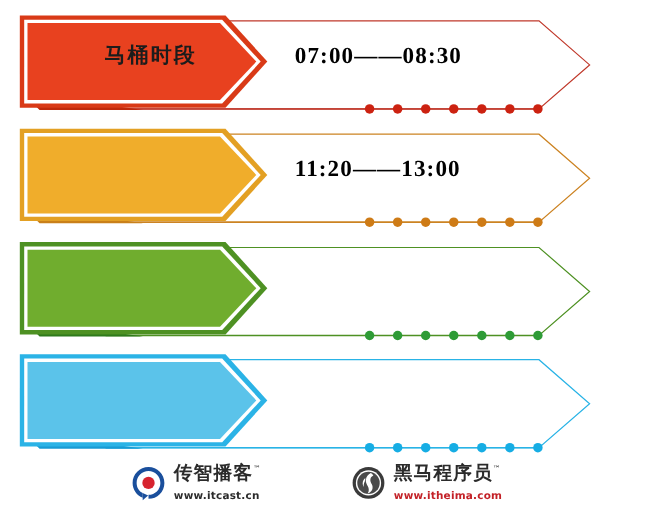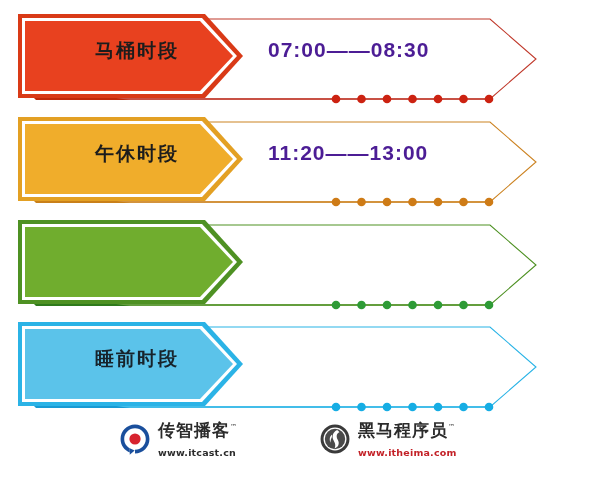--- a/index.html
+++ b/index.html
@@ -27,24 +27,24 @@
     line-height:24px;
     text-align:left;
     white-space:nowrap;
     pointer-events:none;
   }
   .label-text.lt-blue{color:#17232b;}
 
   .time-text{
     position:absolute;
     left:268px;top:30px;
-    font-family:Liberation Sans, sans-serif;
+    font-family:Liberation Serif, serif;
     font-size:21px;
     font-weight:bold;
-    color:#4c1d95;
+    color:#000000;
     letter-spacing:1px;
     white-space:nowrap;
     pointer-events:none;
   }
 
   
   #footer{position:absolute;left:0;top:420px;width:600px;height:58px;}
   .logo{position:absolute;top:0;height:50px;display:flex;align-items:flex-start;}
   .logo-mark{width:34px;height:34px;margin-top:2px;flex:0 0 34px;}
   .logo-txt{margin-left:6px;display:flex;flex-direction:column;justify-content:flex-start;}
@@ -117,21 +117,20 @@
         <g>
           <path id="r1-fold" d="M20 76 L130 92 L36 92 Z" fill="#C9801A"></path>
         </g>
         <g>
           <path id="r1-bannerOuter" d="M18 6 L205 6 L243 48 L205 90 L18 90 Z" fill="#E3A023"></path>
           <path d="M22 10 L202 10 L237 48 L202 86 L22 86 Z" fill="#ffffff"></path>
           <path id="r1-bannerFill" d="M25 13 L200 13 L233 48 L200 83 L25 83 Z" fill="#F0AD2B"></path>
         </g>
       </svg>
     </div>
-    <div class="label-text">午休时段</div>
     <div class="time-text">11:20——13:00</div>
   </div>
 
   <div class="row" id="r2" style="top:214px;">
     <div class="svgwrap">
       <svg width="600" height="102" viewBox="0 0 600 102" xmlns="http://www.w3.org/2000/svg">
         <g>
           <path d="M96 11 L490 11 L536 51 L490 91 L96 91 Z" fill="#ffffff"></path>
           <path id="r2-outline" d="M96 11 L490 11 L536 51 L490 91 L96 91" fill="none" stroke-width="1.1" stroke="#4E9123"></path>
           <line id="r2-baseline" x1="96" y1="91" x2="490" y2="91" stroke-width="1.4" stroke="#4E9123"></line>
@@ -177,21 +176,20 @@
         <g>
           <path id="r3-fold" d="M20 76 L130 92 L36 92 Z" fill="#189BD4"></path>
         </g>
         <g>
           <path id="r3-bannerOuter" d="M18 6 L205 6 L243 48 L205 90 L18 90 Z" fill="#2BB3E6"></path>
           <path d="M22 10 L202 10 L237 48 L202 86 L22 86 Z" fill="#ffffff"></path>
           <path id="r3-bannerFill" d="M25 13 L200 13 L233 48 L200 83 L25 83 Z" fill="#5BC3EA"></path>
         </g>
       </svg>
     </div>
-    <div class="label-text lt-blue">睡前时段</div>
   </div>
 
   <div id="footer">
 
     <div class="logo" id="logo-itheima">
       <svg class="logo-mark" viewBox="0 0 40 40" xmlns="http://www.w3.org/2000/svg">
         <circle cx="20" cy="20" r="17" fill="#3A3A3A"></circle>
         <circle cx="20" cy="20" r="13.5" fill="#ffffff"></circle>
         <circle cx="20" cy="20" r="12" fill="#4A4A4A"></circle>
         <path d="M22.5 9.5 C19.5 10.8 17.6 13.4 17.2 16.6 C16.9 19.2 17.9 21.2 19.1 23.3 C20.2 25.2 20.6 27 20.1 29.3 C19.9 30.1 19.5 30.8 19 31.3 C21.3 30.6 23 29.3 23.9 27.3 C24.8 25.2 24.4 23.2 23.4 21.3 C22.5 19.6 21.8 18.1 22 16.3 C22.2 14.3 23.5 13 25.2 12.2 C24.5 11 23.6 10.1 22.5 9.5 Z" fill="#ffffff"></path>

